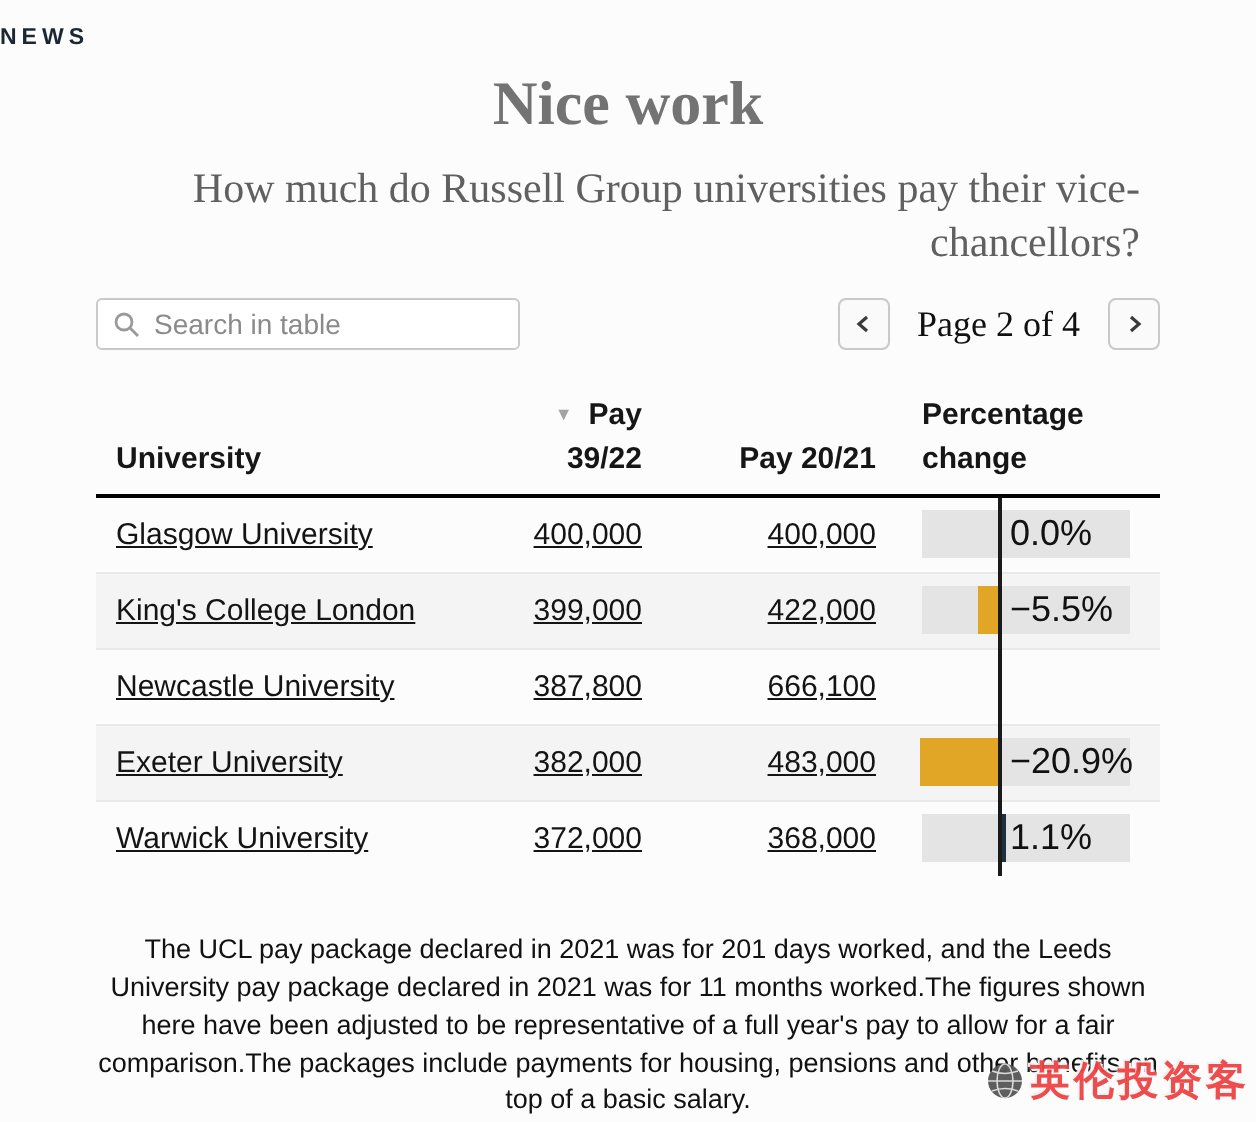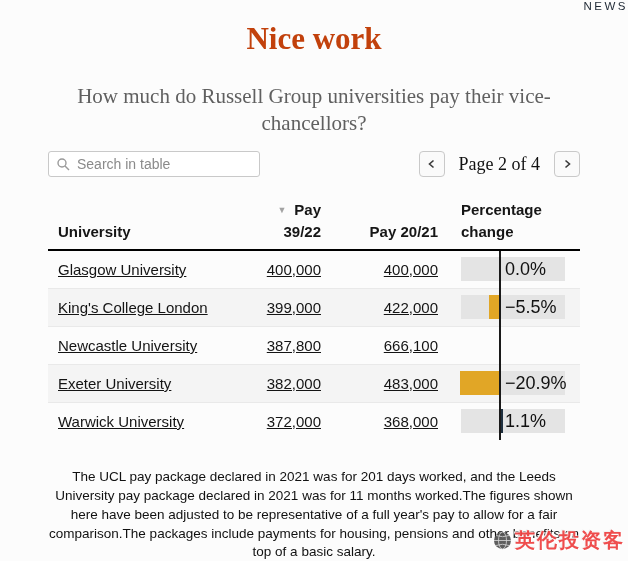--- a/index.html
+++ b/index.html
@@ -5,31 +5,31 @@
   html,body{margin:0;padding:0;}
   body{
     width:628px;height:561px;
     background:#fcfcfc;
     position:relative;
     overflow:hidden;
     font-family:"Liberation Sans",sans-serif;
     -webkit-font-smoothing:antialiased;
   }
   .kicker{
-    text-align:right;
-    font-size:11.5px;font-weight:400;letter-spacing:2.5px;
+    padding-top:13px;text-align:left;
+    font-size:11.5px;font-weight:700;letter-spacing:2.5px;
     color:var(--kicker,#1d2733);
   }
   .title{
     margin:9px 1px 0;text-align:center;
     font-family:"Liberation Serif",serif;
-    font-size:31px;font-weight:700;color:#c2410c;
+    font-size:31px;font-weight:700;color:#737373;
   }
   .subtitle{
-    margin:26px auto 0;max-width:512px;text-align:center;
+    margin:11px auto 0;max-width:512px;text-align:right;
     font-family:"Liberation Serif",serif;
     font-size:21px;line-height:1.27;color:var(--subtitle,#606060);
   }
   .content{width:532px;margin:15px auto 0;}
   .controls{display:flex;justify-content:space-between;align-items:center;}
   .searchbox{
     width:212px;height:26px;border:1px solid #c9c9c9;border-radius:3px;
     background:#fff;display:flex;align-items:center;box-sizing:border-box;
   }
   .searchbox svg{margin-left:8px;flex:0 0 auto;}

